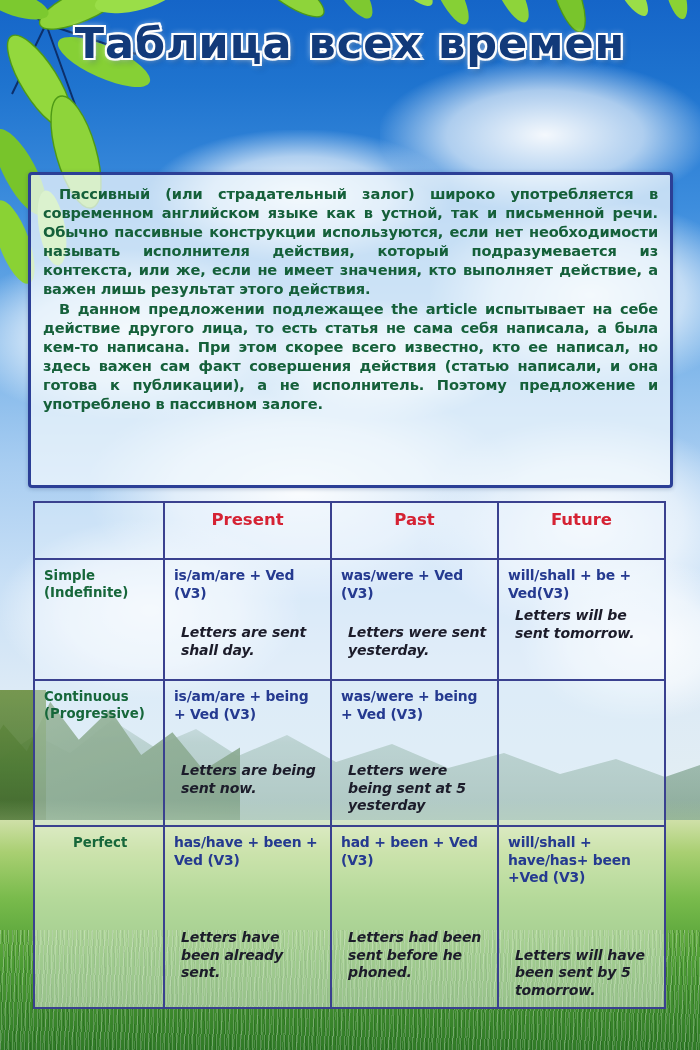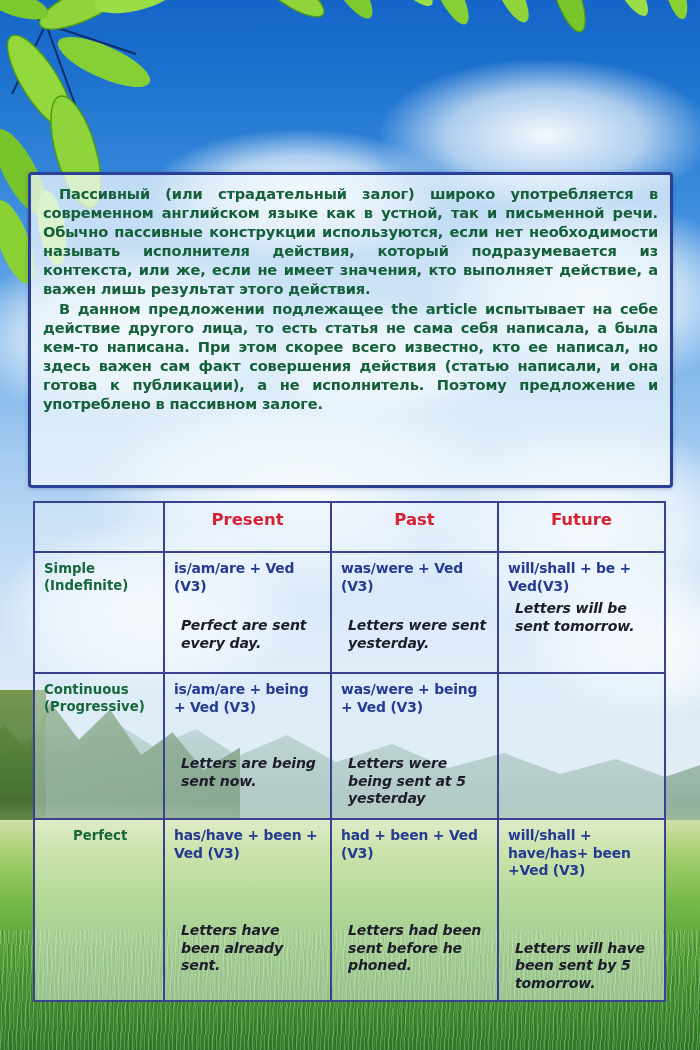--- a/index.html
+++ b/index.html
@@ -170,21 +170,21 @@
     border: 2px solid #3a418f;
     vertical-align: top;
     padding: 7px 9px 8px 9px;
     background: rgba(236,245,252,0.46);
   }
   .tense-table th.corner { background: rgba(236,245,252,0.40); }
   .col-label { width: 130px; }
   .col-tense { width: 167px; }
 
   .hdr {
-    height: 50px;
+    height: 57px;
     text-align: center;
     vertical-align: middle;
     font-family: "DejaVu Sans", sans-serif;
     font-weight: bold;
     font-size: 16.5px;
     color: #d52233;
     padding: 0;
   }
 
   .rowlabel {
@@ -290,20 +290,21 @@
     <g>
       <ellipse cx="40" cy="12" rx="34" ry="11" transform="rotate(62 40 12)" fill="#8ed43a"></ellipse>
       <ellipse cx="98" cy="16" rx="38" ry="12" transform="rotate(70 98 16)" fill="#79c52c"></ellipse>
       <ellipse cx="98" cy="16" rx="38" ry="12" transform="rotate(70 98 16)" fill="none" stroke="#4e9a16" stroke-width="1.3"></ellipse>
       <ellipse cx="160" cy="10" rx="30" ry="10" transform="rotate(58 160 10)" fill="#9ade48"></ellipse>
       <ellipse cx="206" cy="14" rx="26" ry="9" transform="rotate(74 206 14)" fill="#8ad234"></ellipse>
     </g>
   </svg>
 
   <div class="title-wrap">
+    <div class="title-line">Таблица всех времен</div>
   </div>
 
   <div class="text-panel">
     <div class="para">Пассивный (или страдательный залог) широко употребляется в современном английском языке как в устной, так и письменной речи. Обычно пассивные конструкции используются, если нет необходимости называть исполнителя действия, который подразумевается из контекста, или же, если не имеет значения, кто выполняет действие, а важен лишь результат этого действия.</div>
     <div class="para">В данном предложении подлежащее the article испытывает на себе действие другого лица, то есть статья не сама себя написала, а была кем-то написана. При этом скорее всего известно, кто ее написал, но здесь важен сам факт совершения действия (статью написали, и она готова к публикации), а не исполнитель. Поэтому предложение и употреблено в пассивном залоге.</div>
   </div>
 
   <table class="tense-table">
     <colgroup>
       <col class="col-label">
@@ -321,21 +322,21 @@
     </thead>
     <tbody>
 
       <tr class="row-simple r-simple">
         <td class="rowlabel">
           <div>Simple</div>
           <div>(Indefinite)</div>
         </td>
         <td class="cell">
           <div class="formula">is/am/are + Ved (V3)</div>
-          <div class="example-cell">Perfect are sent every day.</div>
+          <div class="example-cell">Letters are sent shall day.</div>
         </td>
         <td class="cell">
           <div class="formula">was/were + Ved (V3)</div>
           <div class="example-cell">Letters were sent yesterday.</div>
         </td>
         <td class="cell">
           <div class="formula">will/shall + be + Ved(V3)</div>
           <div class="example-cell col3-gap">Letters will be sent tomorrow.</div>
         </td>
       </tr>

